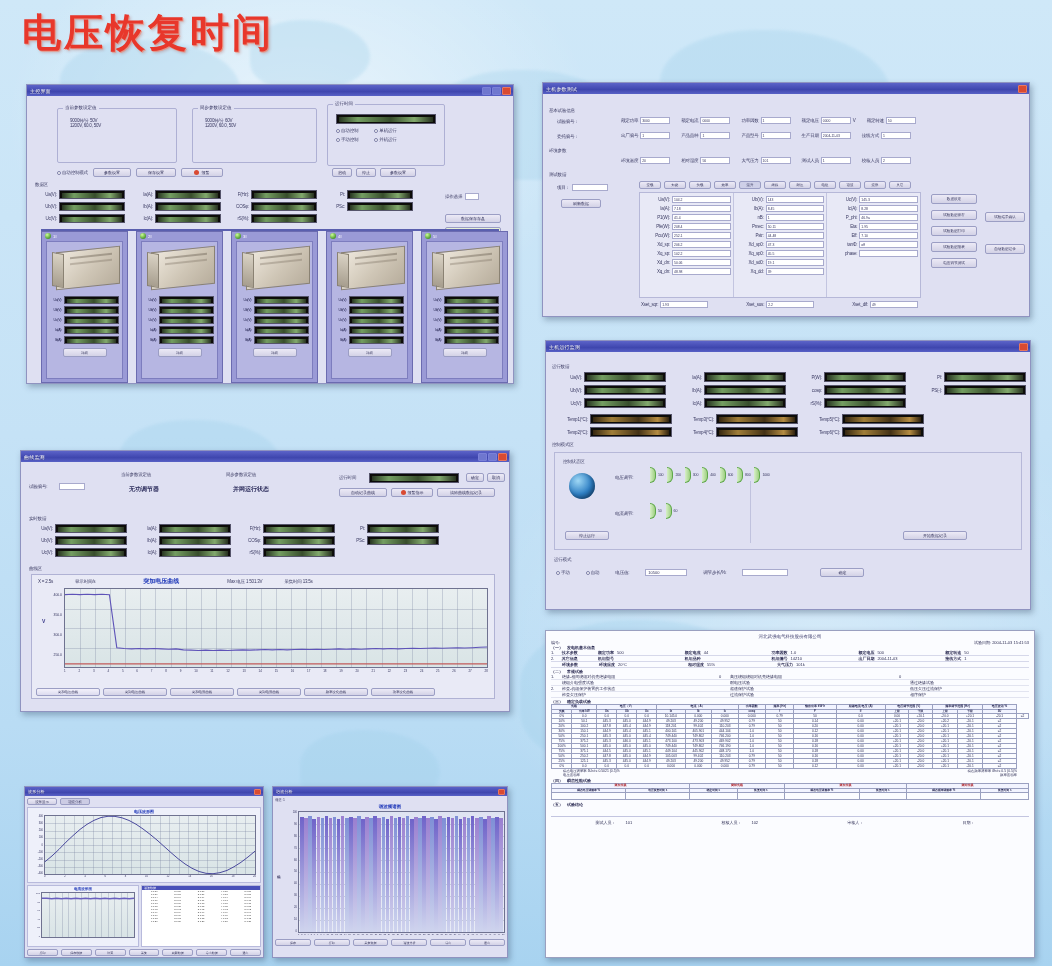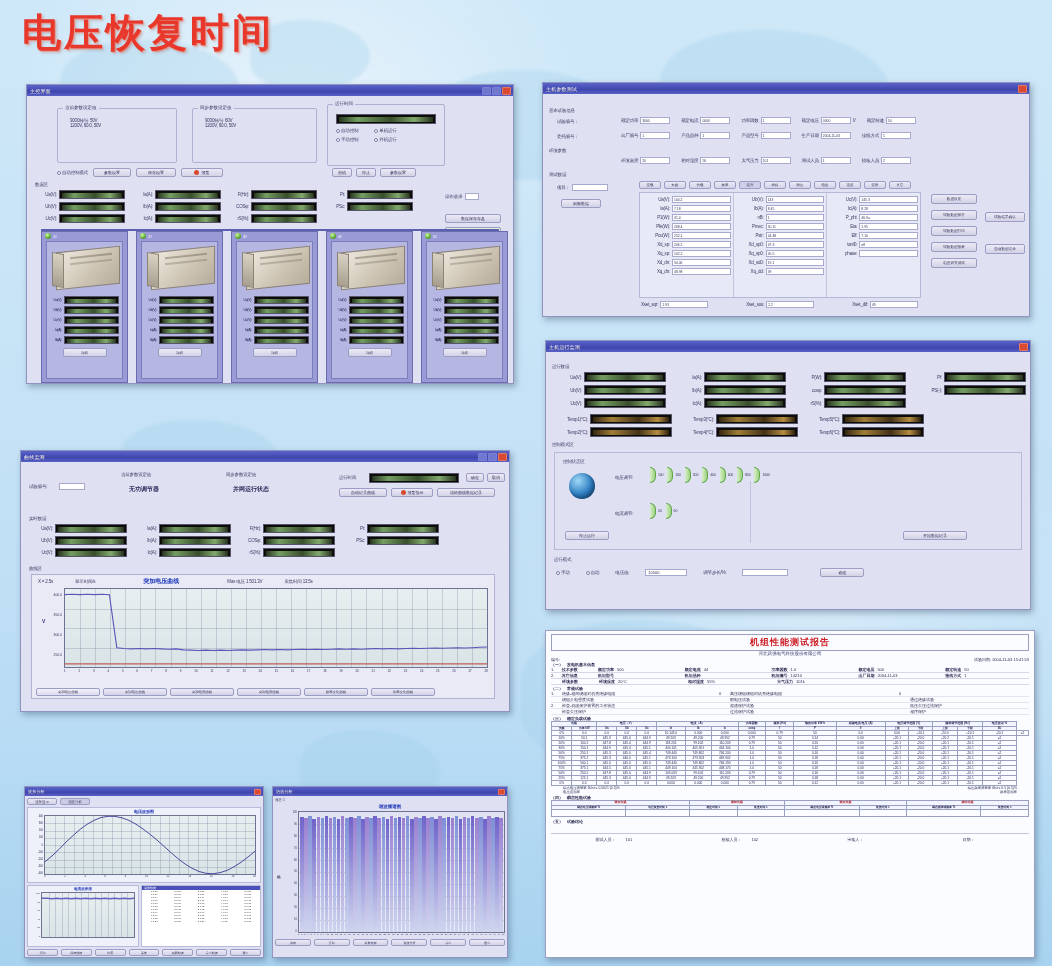--- a/index.html
+++ b/index.html
@@ -1514,23 +1514,20 @@
         <div class="btn" style="flex:1;height:7px;font-size:3px;">采集数据</div>
         <div class="btn" style="flex:1;height:7px;font-size:3px;">谐波分析</div>
         <div class="btn" style="flex:1;height:7px;font-size:3px;">导出</div>
         <div class="btn" style="flex:1;height:7px;font-size:3px;">退出</div>
       </div>
   </div>
 </div>
 
 <div class="win rep" style="left:545px; top:630px; width:490px; height:328px; background:#fbfcff; border-color:#9aa0c0;">
   <div style="padding:3px 5px; height:100%; overflow:hidden;">
-    <div style="border:.6px solid #9aa0c0; padding:1px 0;">
-      <div class="rtitle">机组性能测试报告</div>
-    </div>
     <div class="rsub">河北武强电气科技股份有限公司</div>
 
     <div style="display:flex; justify-content:space-between; font-size:4px; color:#2e2e55; margin-top:1px;">
       <span>编号:</span>
       <span>
         <span>试验日期:</span>
         <span>2004-11-03 15:41:53</span>
       </span>
     </div>
 

